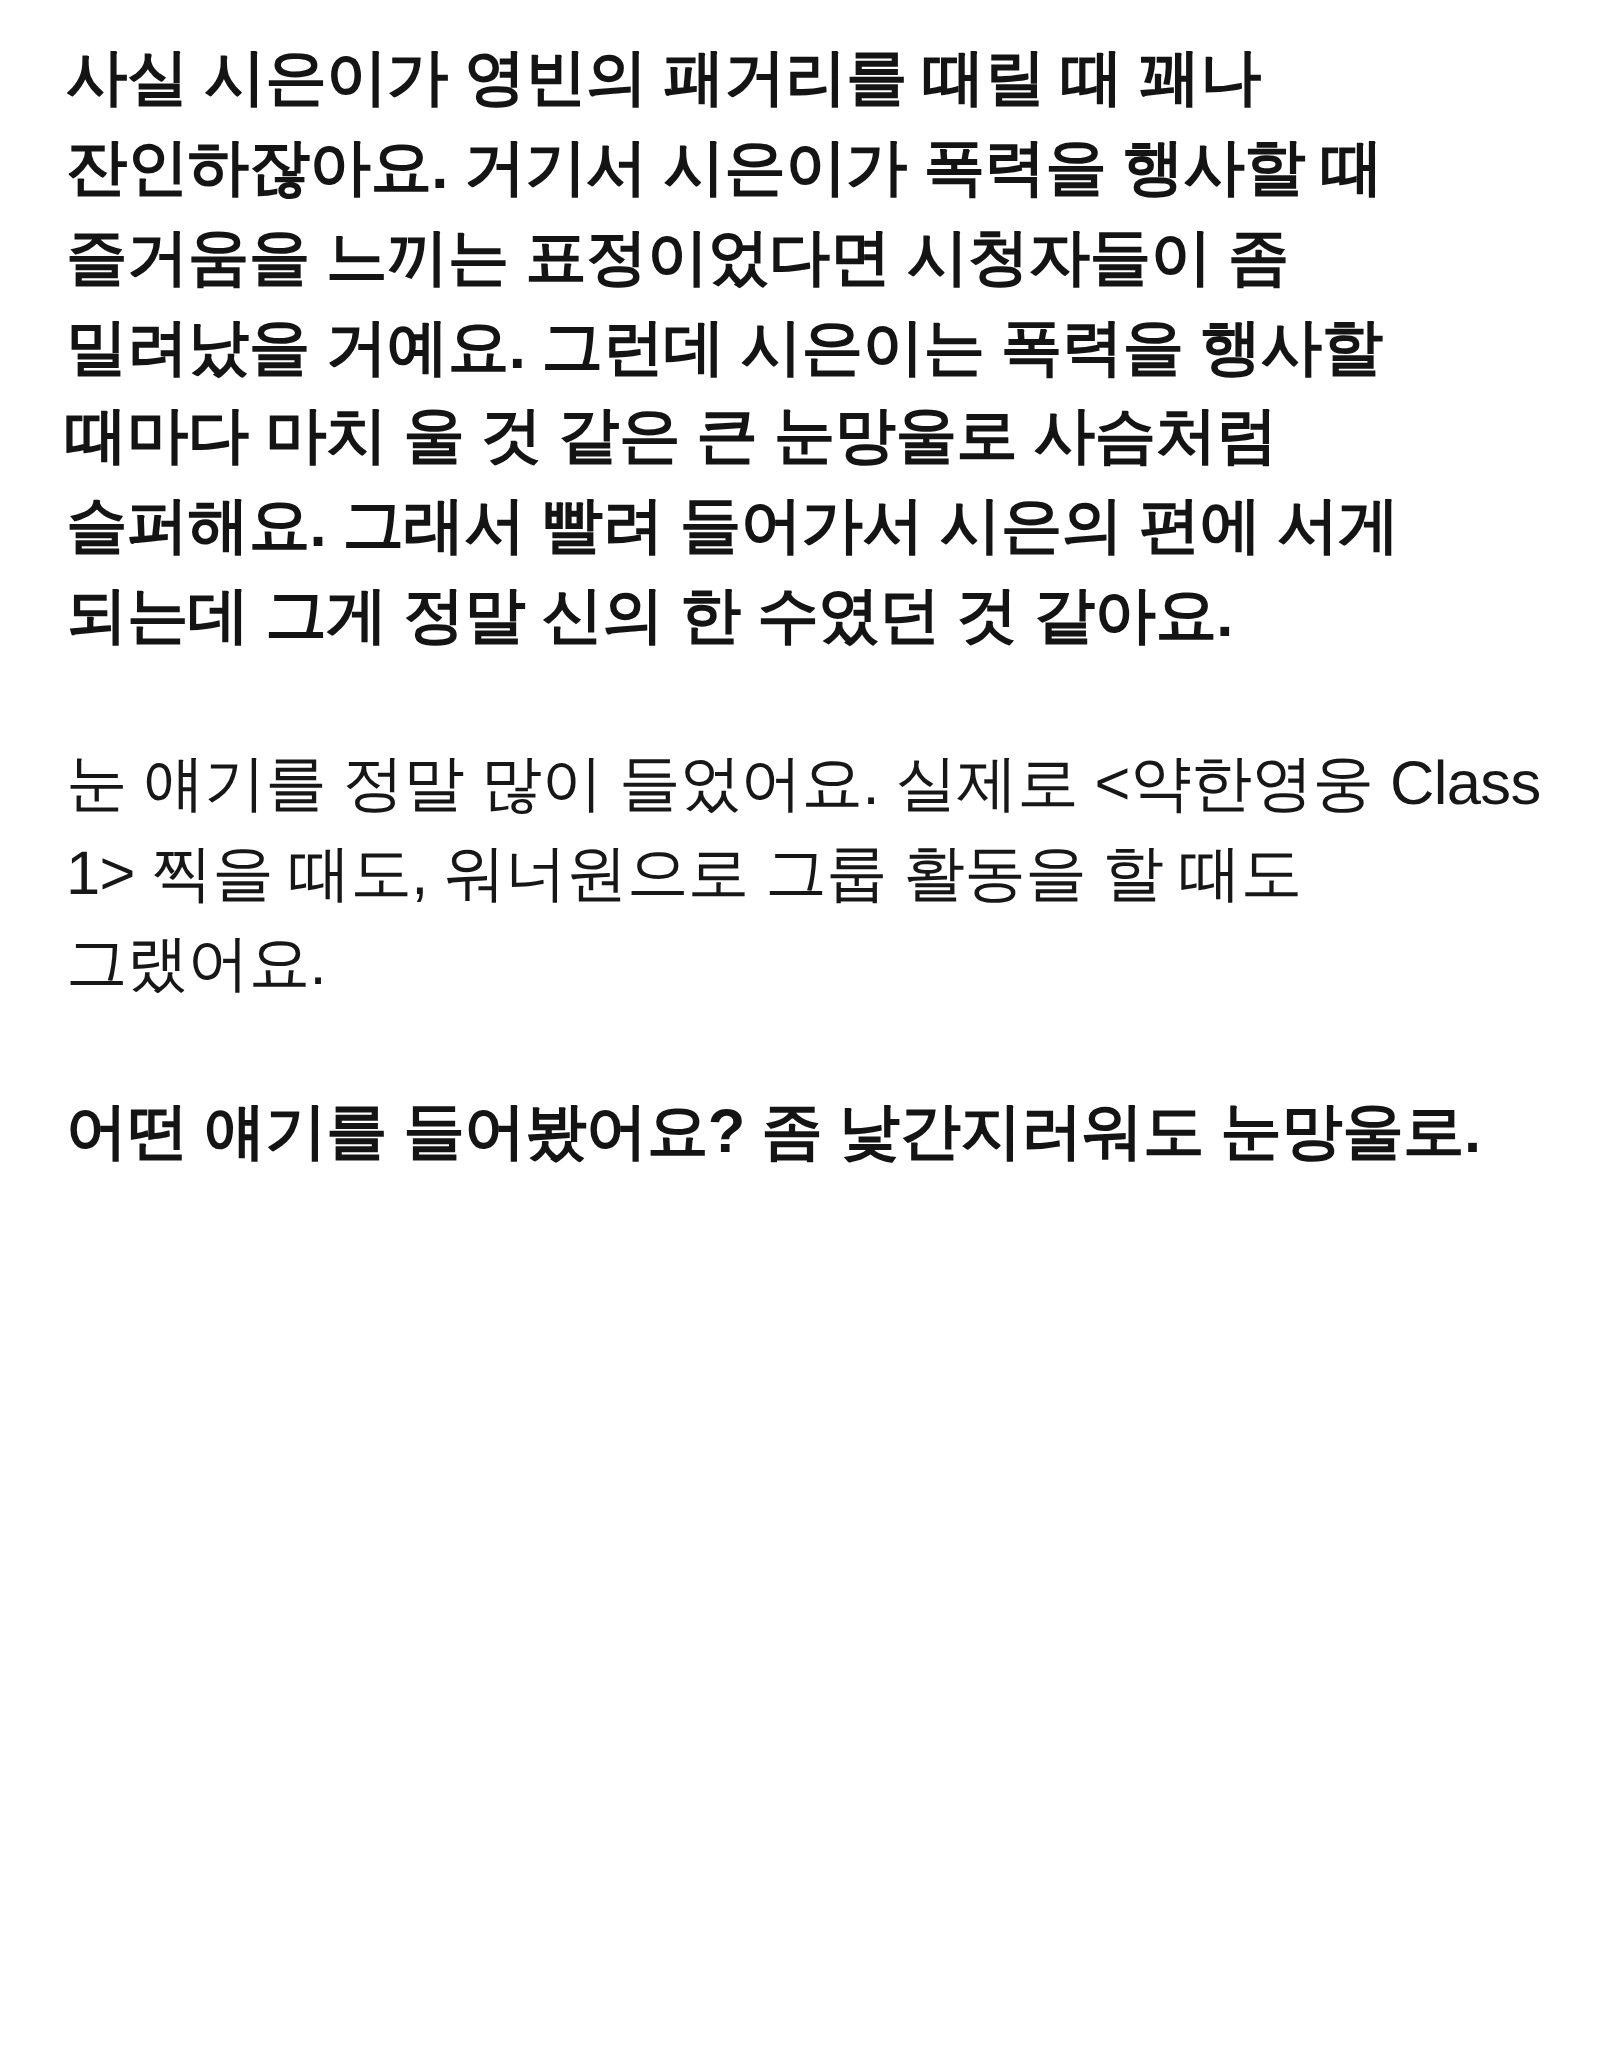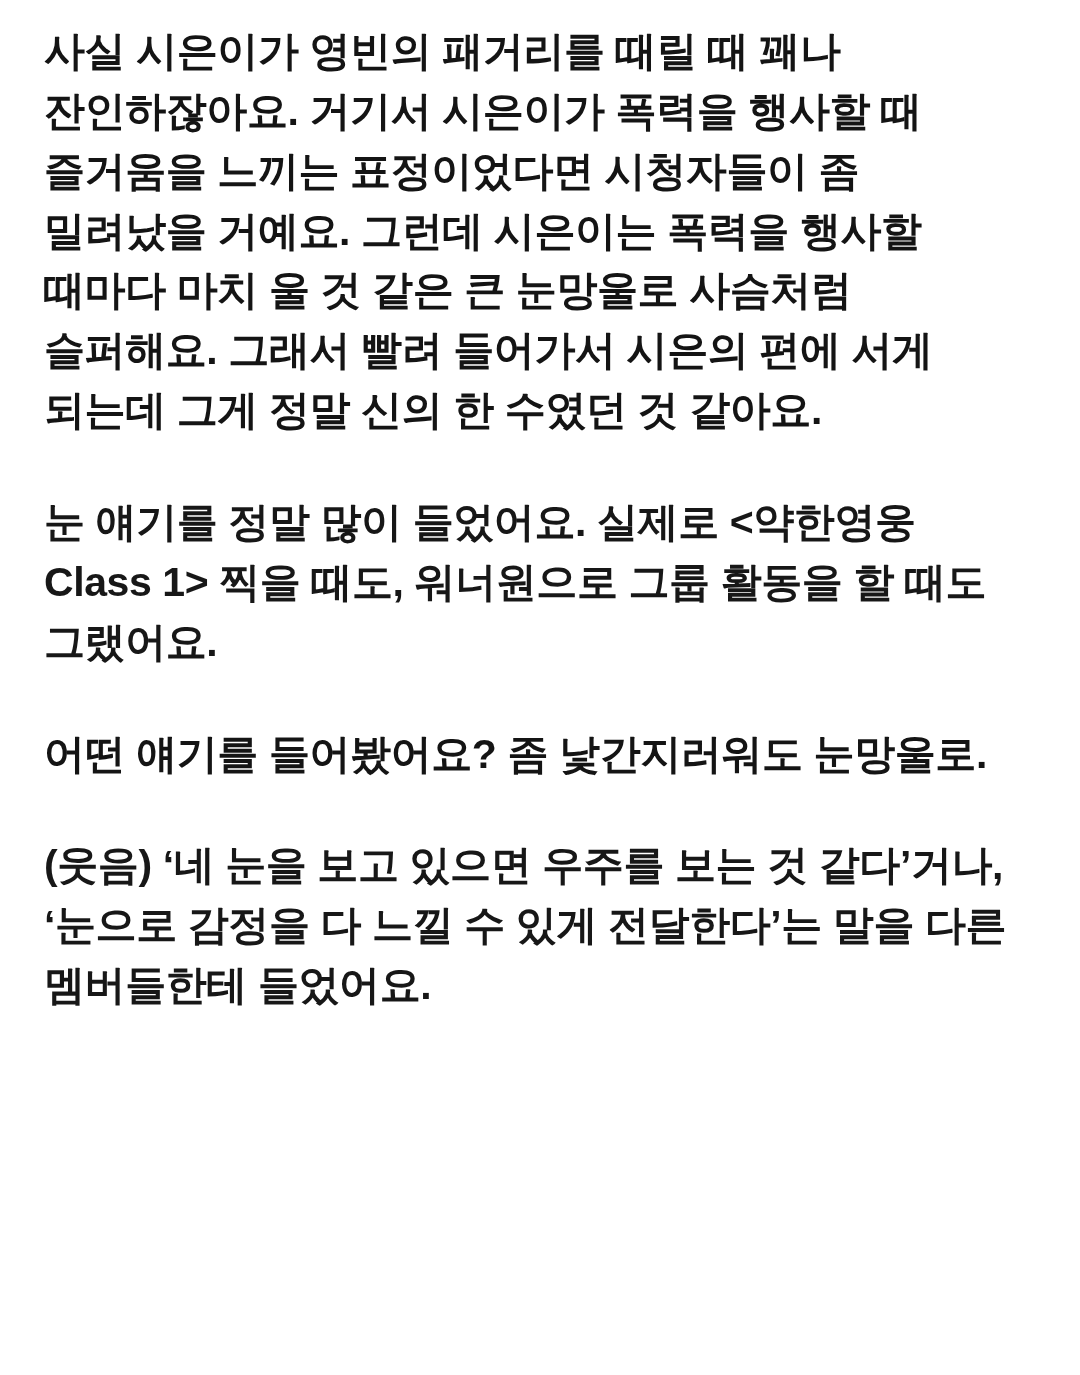--- a/index.html
+++ b/index.html
@@ -25,28 +25,27 @@
     letter-spacing: -0.01em;
     color: #141414;
     margin: 0 0 52px 0;
     word-break: keep-all;
   }
   .para.answer-bold,
   .para.question {
     font-weight: 700;
   }
   .para.answer {
-    font-weight: 700;
+    font-weight: 400;
     color: #171717;
   }
   .para.last {
     margin-bottom: 0;
   }
 </style>
 </head>
 <body>
 
 <div class="article">
   <p class="para answer-bold">사실 시은이가 영빈의 패거리를 때릴 때 꽤나 잔인하잖아요. 거기서 시은이가 폭력을 행사할 때 즐거움을 느끼는 표정이었다면 시청자들이 좀 밀려났을 거예요. 그런데 시은이는 폭력을 행사할 때마다 마치 울 것 같은 큰 눈망울로 사슴처럼 슬퍼해요. 그래서 빨려 들어가서 시은의 편에 서게 되는데 그게 정말 신의 한 수였던 것 같아요.</p>
   <p class="para answer">눈 얘기를 정말 많이 들었어요. 실제로 &lt;약한영웅 Class 1&gt; 찍을 때도, 워너원으로 그룹 활동을 할 때도 그랬어요.</p>
   <p class="para question">어떤 얘기를 들어봤어요? 좀 낯간지러워도 눈망울로.</p>
-  <p class="para answer last">(웃음) ‘네 눈을 보고 있으면 우주를 보는 것 같다’거나, ‘눈으로 감정을 다 느낄 수 있게 전달한다’는 말을 다른 멤버들한테 들었어요.</p>
 </div>
 
 </body></html>

